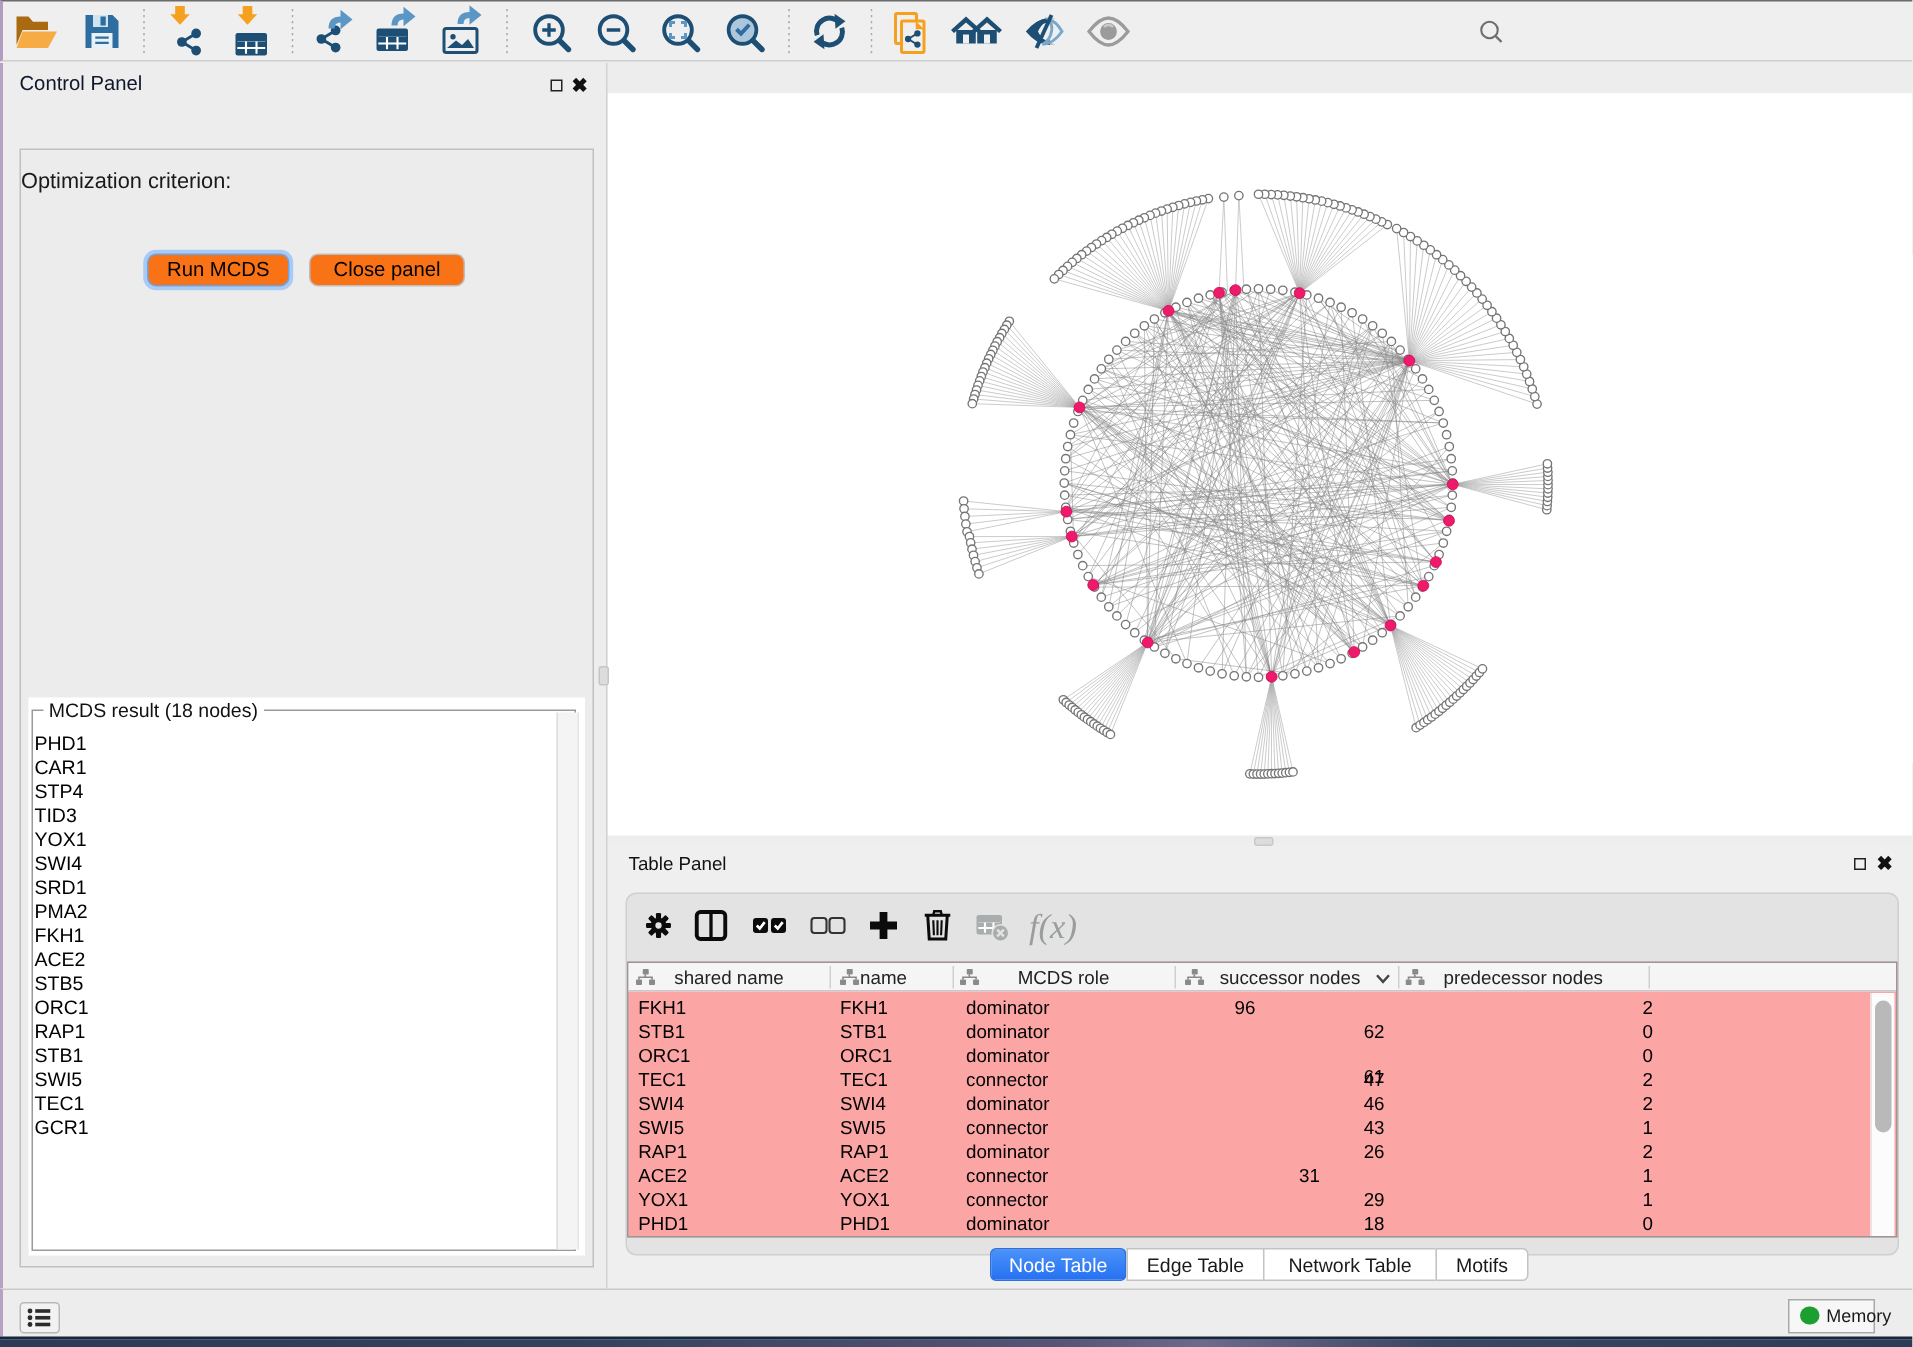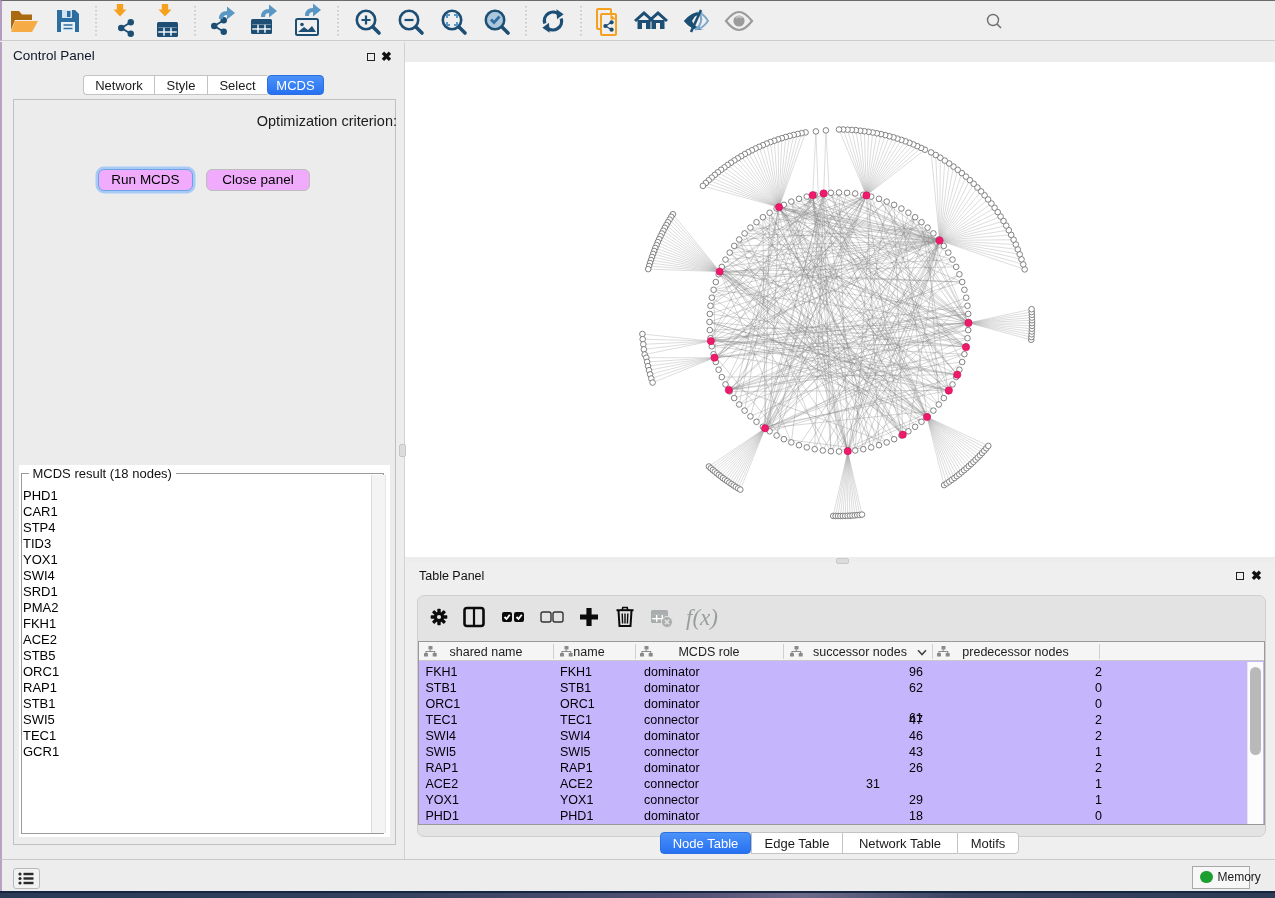--- a/index.html
+++ b/index.html
@@ -10,42 +10,42 @@
 
 #cpanel{left:0;top:42px;width:404px;height:817px;background:#ededed;border-left:2px solid #b8a2c2}
 #cp-title{position:absolute;left:11px;top:6px;font-size:13.5px;color:#0f172a}
 .winbtn-sq{position:absolute;width:8px;height:8px;border:1.6px solid #222}
 .winbtn-x{position:absolute;font-size:13px;font-weight:bold;color:#111;line-height:10px}
 #tabs{position:absolute;left:81px;top:33px;height:20px;display:flex}
 .tab{height:20px;border:1px solid #c3c3c3;border-right:none;background:#fff;font-size:13px;color:#1a1a1a;display:flex;align-items:center;justify-content:center}
 .tab.first{border-radius:4px 0 0 4px}
 .tab.sel{background:linear-gradient(#4b92f8,#2671f3);color:#fff;border:1px solid #2b6fe0;border-radius:4px;}
 #tabpane{position:absolute;left:11px;top:57px;width:383px;height:746px;border:1px solid #c0c0c0;background:#ececec}
-#optlabel{position:absolute;left:0;width:383px;top:13px;text-align:right;font-size:14.5px}
+#optlabel{position:absolute;left:0;width:383px;top:13px;text-align:left;font-size:14.5px}
 #combo{position:absolute;left:33px;top:37px;width:313px;height:21px;background:#fff;border:1px solid #b9b9b9;border-radius:5px;font-size:14.6px;line-height:19px;padding-left:11px;letter-spacing:-0.1px;color:#000}
 #combo .spin{position:absolute;right:-1px;top:-1px;width:20px;height:21px;border-radius:4.5px;background:linear-gradient(#5a9cf9,#2466ee);color:#fff}
-.btn{position:absolute;height:22px;background:#f0abfc;border:1px solid #bdbdbd;border-radius:6px;font-size:13.5px;text-align:center;line-height:20px;color:#000}
+.btn{position:absolute;height:22px;background:#f97316;border:1px solid #bdbdbd;border-radius:6px;font-size:13.5px;text-align:center;line-height:20px;color:#000}
 #runbtn{left:84px;top:69px;width:95px;box-shadow:0 0 0 2.5px #a8cbf5;border-color:#6ca3e8}
 #closebtn{left:192px;top:69px;width:104px}
 #resultbox{position:absolute;left:4.5px;top:365px;width:371px;height:372px;background:#fff}
 #grouplab{position:absolute;left:10px;top:1px;background:#fff;padding:0 4px;font-size:13px;color:#111}
 #groupborder{position:absolute;left:2px;top:8px;width:363px;height:361px;border:1px solid #9a9a9a}
 #listscroll{position:absolute;right:4px;top:10px;width:15px;height:358px;background:#f4f4f4;border-left:1px solid #dcdcdc;border-right:1px solid #e6e6e6}
 #mcdslist{position:absolute;left:4.5px;top:23px;font-size:13px;line-height:16px;color:#000}
 
 #netframe{left:405px;top:42px;width:870px;height:515px}
 #nettitle{position:absolute;left:0;top:0;width:870px;height:19px;background:linear-gradient(#ececec,#d9d9d9);border-top:1px solid #d8d8d8;border-bottom:1px solid #a8a8a8}
 .tl{position:absolute;top:4.5px;width:12.5px;height:12.5px;border-radius:50%}
 #netcanvas{position:absolute;left:0;top:20px;width:870px;height:495px;background:#fff}
 #ntext{position:absolute;top:4px;left:502px;transform:translateX(-50%);white-space:nowrap;font-size:11.8px;color:#2e2e2e}
 
 #tpanel{left:405px;top:562px;width:870px;height:297px;background:#efefef}
 #tp-title{position:absolute;left:14px;top:7px;font-size:12.5px;color:#111}
 #tcontainer{position:absolute;left:12px;top:33px;width:849px;height:242px;background:#e3e3e3;border:1px solid #cfcfcf;border-radius:7px}
-#ttable{position:absolute;left:13px;top:79px;width:847px;height:183.5px;background:#c4b5fd;border:1px solid #999}
+#ttable{position:absolute;left:13px;top:79px;width:847px;height:183.5px;background:#fca5a5;border:1px solid #999}
 #thead{position:absolute;left:0;top:0;width:845px;height:19px;background:#f5f5f5;border-bottom:1px solid #c9c9c9;font-size:12.5px;color:#222}
 .hsep{position:absolute;top:2px;height:15px;width:0;border-left:1px solid #cfcfcf}
 .hlab{position:absolute;top:3px;text-align:center}
 .rowtext{position:absolute;font-size:12.5px;color:#000}
 #vscroll{position:absolute;right:1px;top:20px;width:16px;height:162px;background:#fcfcfc;border-left:1px solid #e6e6e6}
 #vthumb{position:absolute;left:2px;top:5px;width:11px;height:88px;background:#b9b9b9;border-radius:6px}
 #btabs{position:absolute;left:255px;top:270px;height:22px;display:flex}
 .btab{height:22px;border:1px solid #c3c3c3;border-right:none;background:#fff;font-size:13px;display:flex;align-items:center;justify-content:center}
 .btab.sel{background:linear-gradient(#4b92f8,#2671f3);color:#fff;border:1px solid #2b6fe0;border-radius:4px}
 
@@ -198,26 +198,20 @@
     </svg>
     <svg width="20" height="20" viewBox="0 0 20 20" style="position:absolute;left:982px;top:10px">
       <circle cx="9" cy="9" r="5.5" fill="none" stroke="#6e6e6e" stroke-width="1.4"></circle>
       <line x1="13" y1="13" x2="17" y2="17" stroke="#6e6e6e" stroke-width="1.6"></line>
     </svg>
   </div>
 <div class="abs" id="cpanel">
   <div id="cp-title">Control Panel</div>
   <div class="winbtn-sq" style="left:365px;top:11px"></div>
   <div class="winbtn-x" style="left:379px;top:10px">✖</div>
-  <div id="tabs">
-    <div class="tab first" style="width:71px">Network</div>
-    <div class="tab" style="width:53px">Style</div>
-    <div class="tab" style="width:60px">Select</div>
-    <div class="tab sel" style="width:57px">MCDS</div>
-  </div>
   <div id="tabpane">
     <div id="optlabel">Optimization criterion:</div>
     <div class="btn" id="runbtn">Run MCDS</div>
     <div class="btn" id="closebtn">Close panel</div>
     <div id="resultbox">
       <div id="groupborder"></div>
       <div id="grouplab">MCDS result (18 nodes)</div>
       <div id="listscroll"></div>
       <div id="mcdslist">PHD1<br>CAR1<br>STP4<br>TID3<br>YOX1<br>SWI4<br>SRD1<br>PMA2<br>FKH1<br>ACE2<br>STB5<br>ORC1<br>RAP1<br>STB1<br>SWI5<br>TEC1<br>GCR1</div>
     </div>
@@ -647,21 +641,21 @@
             <rect x="0" y="7" width="4" height="3.6" rx="0.6"></rect>
             <rect x="8.7" y="7" width="4" height="3.6" rx="0.6"></rect>
             <path d="M6.2 3.6 L6.2 5.5 M2 7 L2 5.5 L10.7 5.5 L10.7 7" stroke="#8a8a8a" stroke-width="1.1" fill="none"></path>
           </g>
         </svg>
         <div class="hlab" style="left:513px;width:167px">predecessor nodes</div>
       </div>
     <div class="rowtext" style="left:6.5px;top:22.5px">FKH1</div>
       <div class="rowtext" style="left:141px;top:22.5px">FKH1</div>
       <div class="rowtext" style="left:225px;top:22.5px">dominator</div>
-      <div class="rowtext" style="left:404px;top:22.5px;width:100px;text-align:right">96</div>
+      <div class="rowtext" style="left:404px;top:22.5px;width:100px;">96</div>
       <div class="rowtext" style="left:577px;top:22.5px;width:106px;text-align:right">2</div>
       <div class="rowtext" style="left:6.5px;top:38.5px">STB1</div>
       <div class="rowtext" style="left:141px;top:38.5px">STB1</div>
       <div class="rowtext" style="left:225px;top:38.5px">dominator</div>
       <div class="rowtext" style="left:404px;top:38.5px;width:100px;text-align:right">62</div>
       <div class="rowtext" style="left:577px;top:38.5px;width:106px;text-align:right">0</div>
       <div class="rowtext" style="left:6.5px;top:54.5px">ORC1</div>
       <div class="rowtext" style="left:141px;top:54.5px">ORC1</div>
       <div class="rowtext" style="left:225px;top:54.5px">dominator</div>
       <div class="rowtext" style="left:404px;top:69px;width:100px;text-align:right">61</div>

